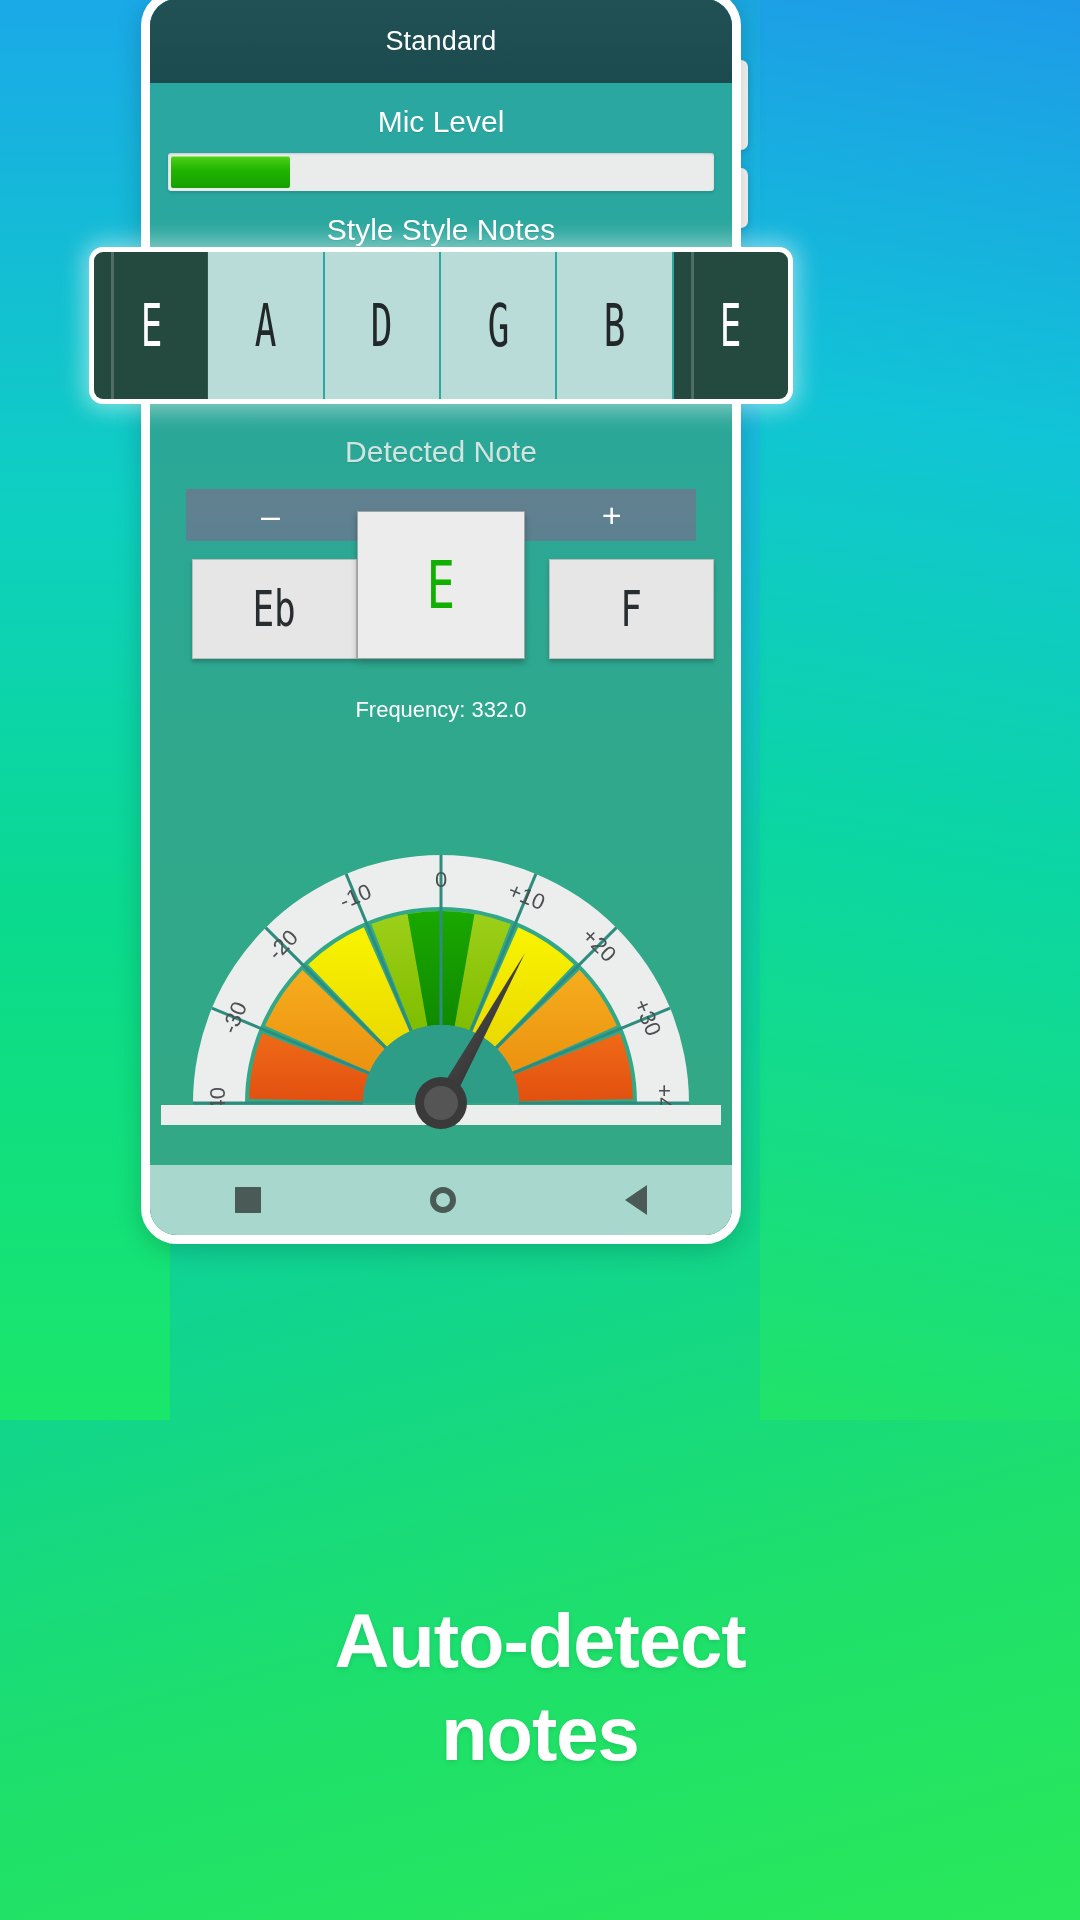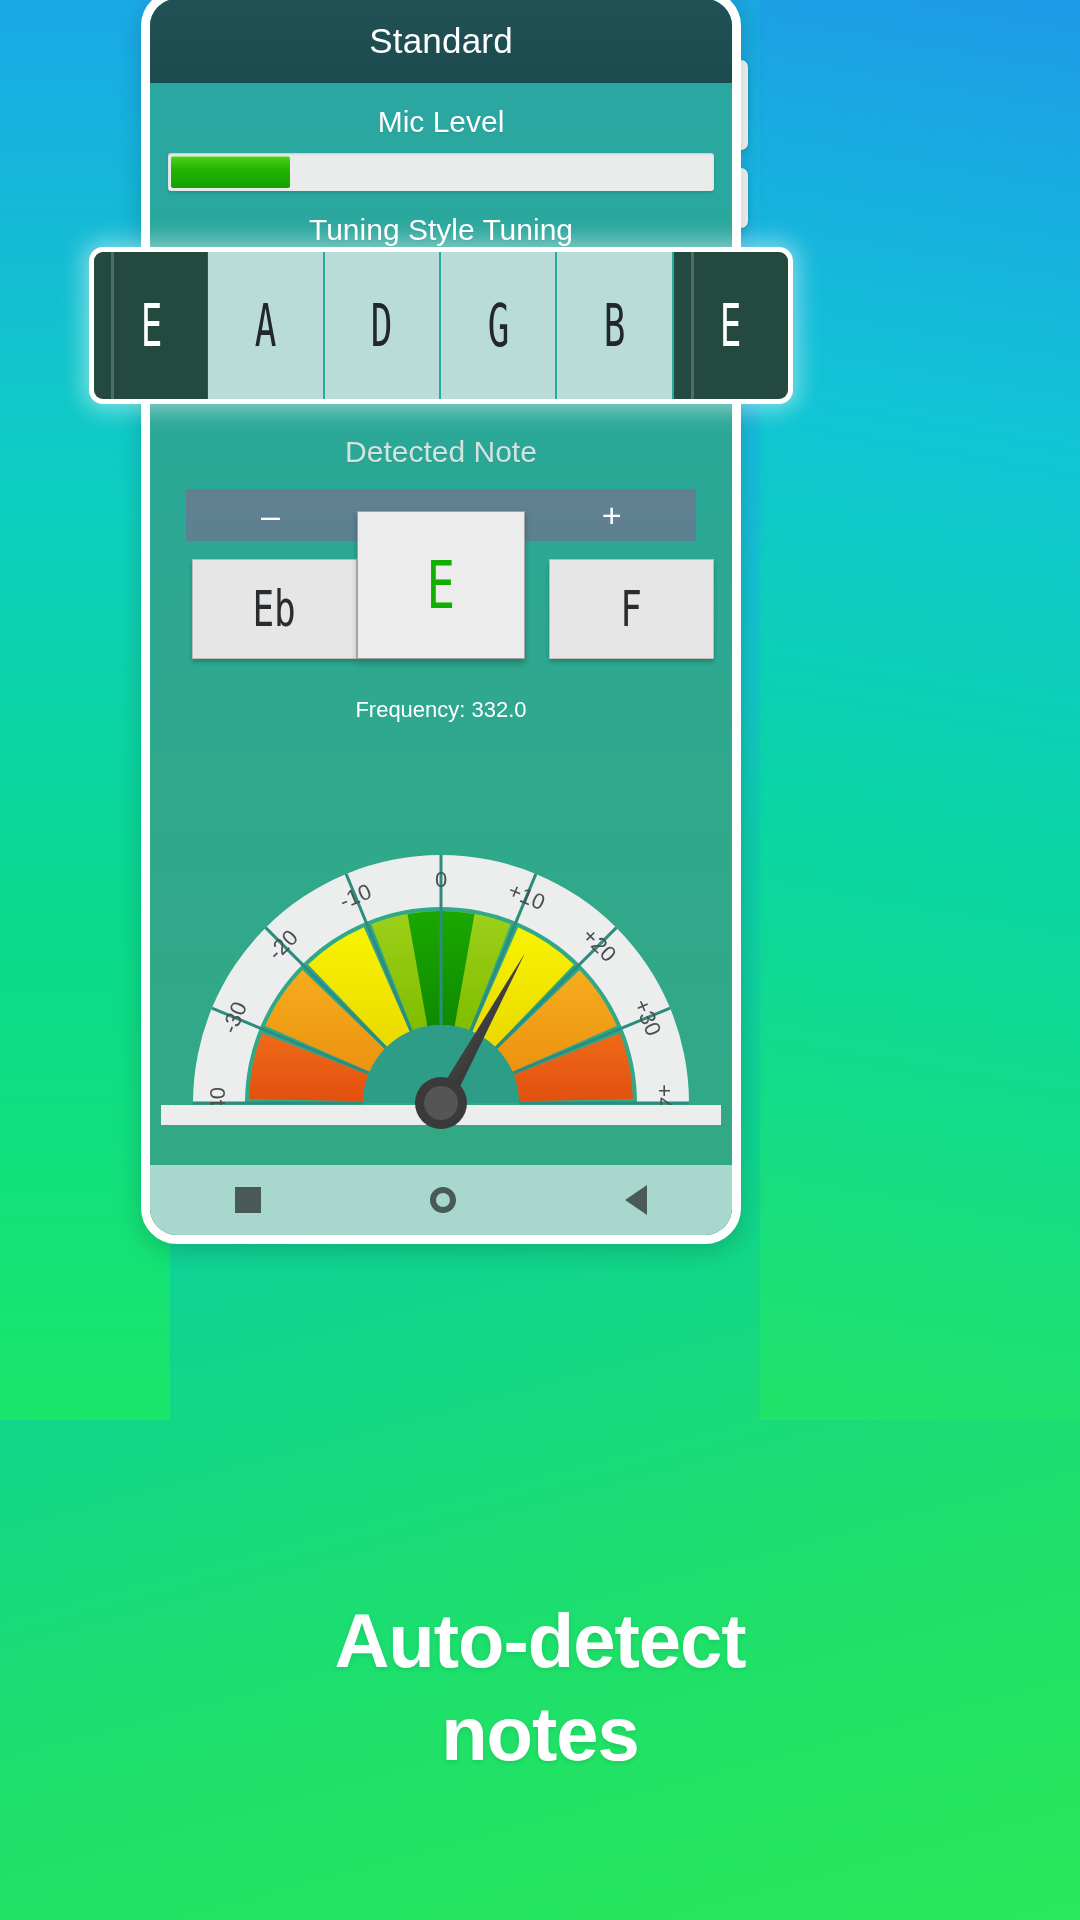--- a/index.html
+++ b/index.html
@@ -29,21 +29,21 @@
 
   
   .edge{position:absolute;right:332px;width:14px;background:#f4f7f6;border-radius:7px;
         box-shadow:0 2px 6px rgba(0,0,0,.15);}
   .edge.e1{top:60px;height:90px;}
   .edge.e2{top:168px;height:60px;}
 
   
   .appbar{height:84px;background:linear-gradient(180deg,#215154 0%,#1c4b4f 100%);
     display:flex;align-items:center;justify-content:center;}
-  .appbar-title{color:#ffffff;font-size:35px;font-weight:400;letter-spacing:.2px;}
+  .appbar-title{color:#ffffff;font-size:27px;font-weight:400;letter-spacing:.2px;}
 
   
   .sec-label{color:#ffffff;font-size:30px;text-align:center;padding:22px 0 14px;
     text-shadow:0 1px 1px rgba(0,0,0,.10);}
   .sec-label.dim{color:#d2e4e0;}
 
   
   .mic-wrap{padding:0 18px;}
   .mic-bar{height:38px;background:#e9eceb;border-radius:3px;
     box-shadow:inset 0 1px 2px rgba(0,0,0,.15), 0 2px 3px rgba(0,0,0,.12);
@@ -125,21 +125,21 @@
       <div class="appbar-title">Standard</div>
     </div>
 
     <div class="sec-label">Mic Level</div>
     <div class="mic-wrap">
       <div class="mic-bar">
         <div class="mic-fill" id="mic-fill" style="width: 22%;"></div>
       </div>
     </div>
 
-    <div class="sec-label">Tuning Style Tuning</div>
+    <div class="sec-label">Style Style Notes</div>
 
     <div style="height:152px"></div>
 
     <div class="sec-label dim">Detected Note</div>
 
     <div class="det-wrap">
       <div class="btn-row">
         <div class="minus-plus-bar">
           <div class="mp">–</div>
           <div class="mp center"></div>

